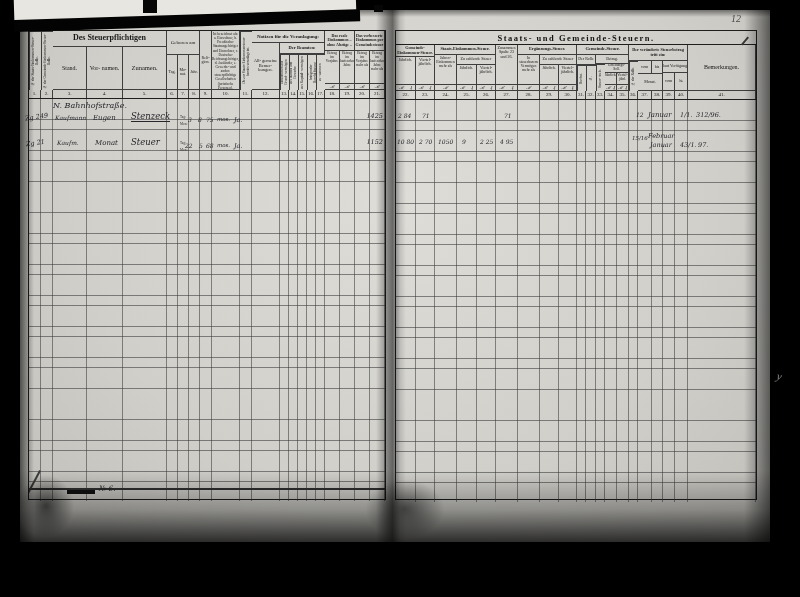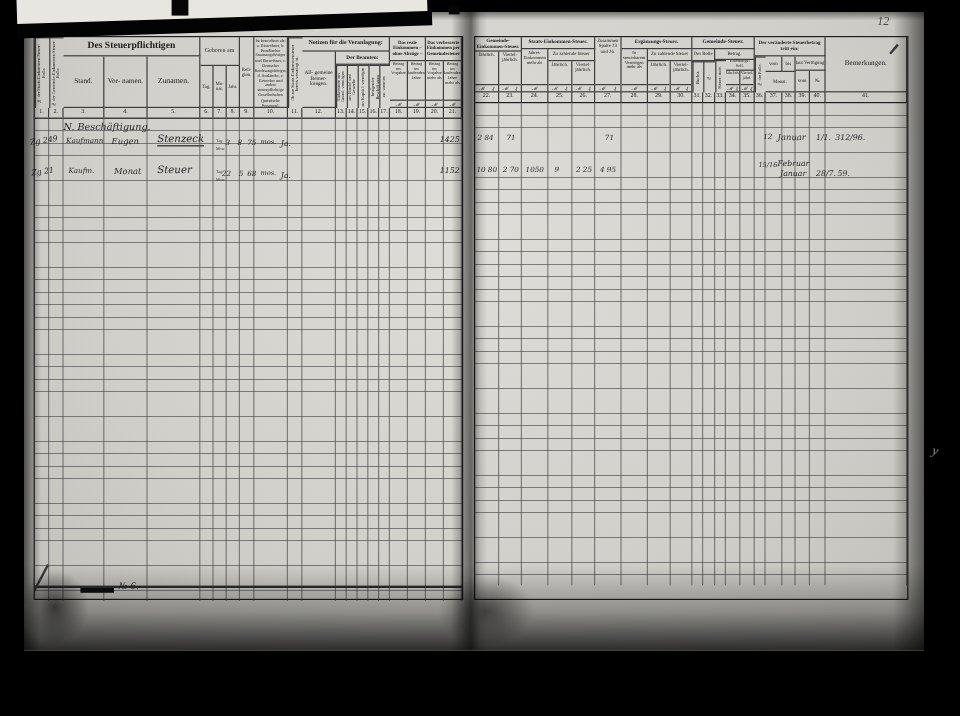--- a/index.html
+++ b/index.html
@@ -206,21 +206,21 @@
             <div class="bc" style="width: 15px;"></div>
             <div class="bc" style="width: 15px;"></div>
             <div class="bc" style="width: 15px;"></div>
           </div>
         <div class="sumline"></div>
         <div class="smear"></div>
         <div class="stroke"></div>
       </div>
 
       <div class="ov">
-        <span class="hw" style="left:24px;top:70px;font-size:8px">N. Beschäftigung.</span>
+        <span class="hw" style="left:24px;top:70px;font-size:8px">N. Bahnhofstraße.</span>
 
         <span class="hw" style="left:-4px;top:82px;font-size:6.5px;transform:rotate(-8deg)">Zg 249</span>
         <span class="hw" style="left:26px;top:83px;font-size:6px">Kaufmann</span>
         <span class="hw" style="left:64px;top:83px;font-size:7px">Eugen</span>
         <span class="hw" style="left:102px;top:80px;font-size:8.5px;border-bottom:.8px solid #26262c">Stenzeck</span>
         <span class="sub" style="left:151px;top:84px">Tag:</span>
         <span class="sub" style="left:151px;top:91px">Mon:</span>
         <span class="hw" style="left:159px;top:85px;font-size:6px">3</span>
         <span class="hw" style="left:169px;top:85px;font-size:6px">8</span>
         <span class="hw" style="left:177px;top:85px;font-size:6px">75</span>
@@ -239,20 +239,21 @@
         <span class="hw" style="left:177px;top:111px;font-size:6px">68</span>
         <span class="hw" style="left:188px;top:111px;font-size:5.5px">mos.</span>
         <span class="hw" style="left:205px;top:111px;font-size:6.5px">Ja.</span>
         <span class="hw" style="left:328px;top:107px;width:26px;text-align:right;font-size:6.5px">1152</span>
 
         <span class="hw" style="left:70px;top:453px;font-size:7.5px">№ 6.</span>
       </div>
     </div>
 
     <div class="page right">
+      <div class="rtitle">Staats- und Gemeinde-Steuern.</div>
 
       <div class="rhead">
         <div class="stack" style="width:39px">
           <div class="hc g" style="height:12px;font-size:4.2px">Gemeinde- Einkommen-Steuer.</div>
           <div class="hrow">
             <div class="hc u fs4" style="width:20px">
               <span class="lbl">Jährlich.</span>
               <span class="unit">
                   <i>ℳ</i>
                   <i>₰</i>
@@ -459,22 +460,22 @@
 
         <span class="hw" style="left:1px;top:107px;font-size:6px">10 80</span>
         <span class="hw" style="left:23px;top:107px;font-size:6px">2 70</span>
         <span class="hw" style="left:42px;top:107px;font-size:6px">1050</span>
         <span class="hw" style="left:66px;top:107px;font-size:6px">9</span>
         <span class="hw" style="left:84px;top:107px;font-size:6px">2 25</span>
         <span class="hw" style="left:104px;top:107px;font-size:6px">4 95</span>
         <span class="hw" style="left:236px;top:104px;font-size:5.5px">15/16</span>
         <span class="hw" style="left:252px;top:101px;font-size:6.5px">Februar</span>
         <span class="hw" style="left:254px;top:110px;font-size:6.5px">Januar</span>
-        <span class="hw" style="left:284px;top:110px;font-size:6.5px">28/7.</span>
-        <span class="hw" style="left:302px;top:110px;font-size:6.5px">59.</span>
+        <span class="hw" style="left:284px;top:110px;font-size:6.5px">43/1.</span>
+        <span class="hw" style="left:302px;top:110px;font-size:6.5px">97.</span>
       </div>
     </div>
 
     <div class="pagenum">12</div>
     <div class="pentick"></div>
     <div class="spine"></div>
     <div class="blotch1"></div>
     <div class="blotch2"></div>
     <div class="shade-top"></div>
     <div class="shade-left"></div>

